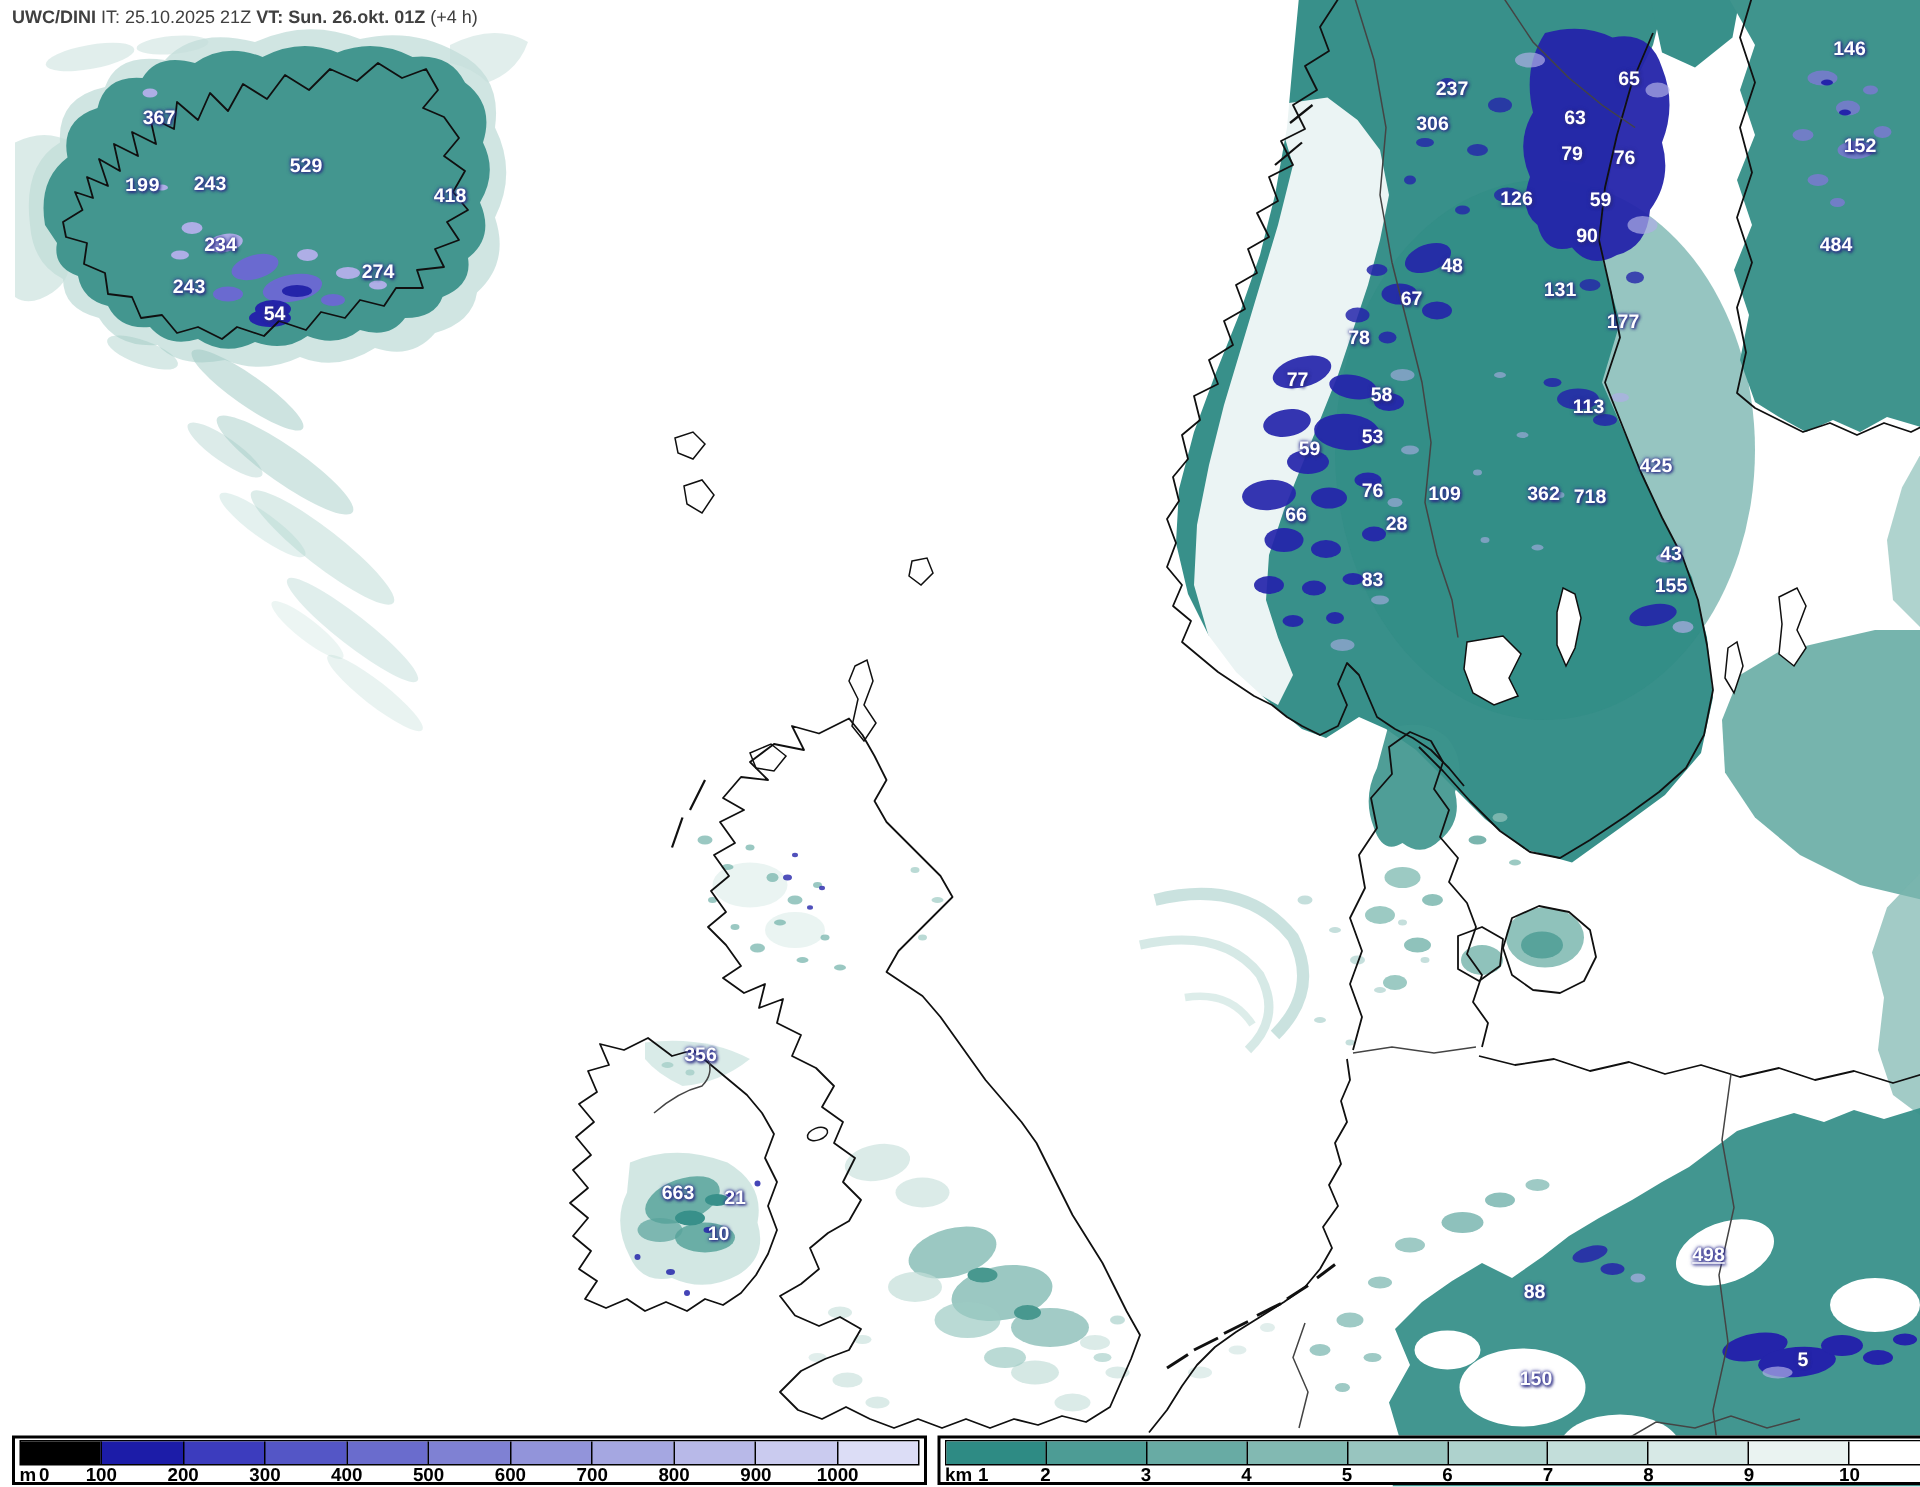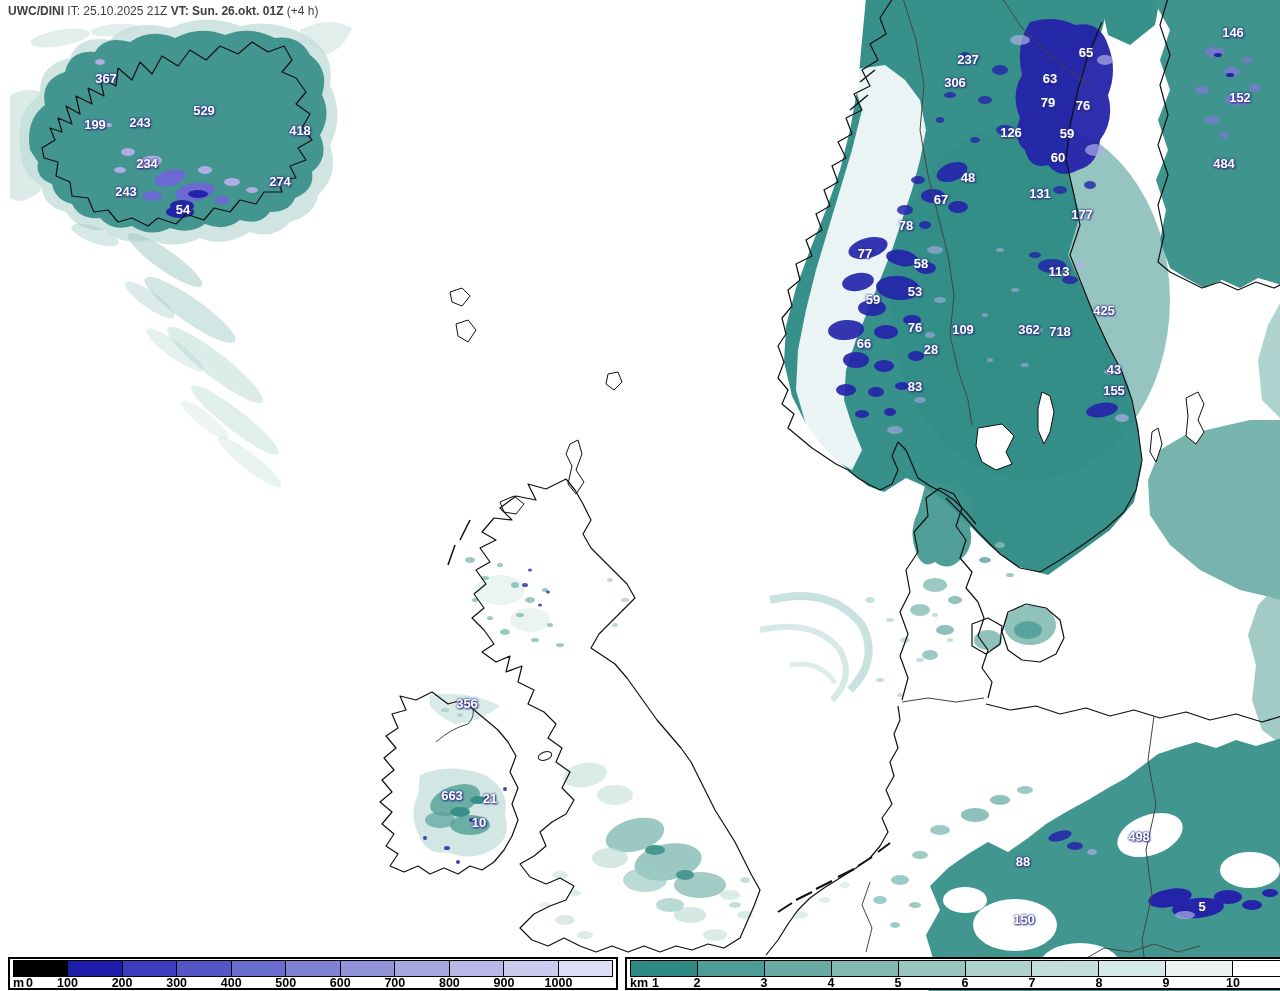--- a/index.html
+++ b/index.html
@@ -335,36 +335,36 @@
     <path d="M1060,988 L1080,962 L1104,948 L1130,952 L1154,944 L1178,952 L1200,946"></path>
     <path d="M866,952 L872,928 L862,905 L870,882"></path>
     <path d="M902,702 L928,698 L956,702 L984,698"></path>
     <path d="M436,742 Q452,728 468,724 Q476,716 472,706"></path>
   </g>
 </svg>
 
 <div id="map-labels">
     <span class="map-num" style="left: 106px; top: 78px;">367</span>
     <span class="map-num" style="left: 204px; top: 110px;">529</span>
-    <span class="map-num" style="left: 95px; top: 124px;">199</span>
+    <span class="map-num" style="left: 95px; top: 124px; font-family: Liberation Mono, monospace;">199</span>
     <span class="map-num" style="left: 140px; top: 122px;">243</span>
     <span class="map-num" style="left: 300px; top: 130px;">418</span>
     <span class="map-num" style="left: 147px; top: 163px;">234</span>
-    <span class="map-num" style="left: 252px; top: 181px; margin-left: 28px;">274</span>
+    <span class="map-num" style="left: 252px; top: 181px;">274</span>
     <span class="map-num" style="left: 126px; top: 191px;">243</span>
     <span class="map-num" style="left: 183px; top: 209px;">54</span>
     <span class="map-num" style="left: 968px; top: 59px;">237</span>
     <span class="map-num" style="left: 955px; top: 82px;">306</span>
     <span class="map-num" style="left: 1086px; top: 52px;">65</span>
     <span class="map-num" style="left: 1050px; top: 78px;">63</span>
     <span class="map-num" style="left: 1048px; top: 102px;">79</span>
     <span class="map-num" style="left: 1083px; top: 105px;">76</span>
     <span class="map-num" style="left: 963px; top: 132px; margin-left: 48px;">126</span>
     <span class="map-num" style="left: 1067px; top: 133px;">59</span>
-    <span class="map-num" style="left: 1058px; top: 157px;">60</span>
+    <span class="map-num" style="left: 1058px; top: 157px;">90</span>
     <span class="map-num" style="left: 968px; top: 177px;">48</span>
     <span class="map-num" style="left: 941px; top: 199px;">67</span>
     <span class="map-num" style="left: 1040px; top: 193px;">131</span>
     <span class="map-num" style="left: 1082px; top: 214px;">177</span>
     <span class="map-num" style="left: 906px; top: 225px;">78</span>
     <span class="map-num" style="left: 1233px; top: 32px;">146</span>
     <span class="map-num" style="left: 1240px; top: 97px;">152</span>
     <span class="map-num" style="left: 1224px; top: 163px;">484</span>
     <span class="map-num" style="left: 865px; top: 253px;">77</span>
     <span class="map-num" style="left: 921px; top: 263px;">58</span>
@@ -378,21 +378,21 @@
     <span class="map-num" style="left: 1060px; top: 331px;">718</span>
     <span class="map-num" style="left: 864px; top: 343px;">66</span>
     <span class="map-num" style="left: 931px; top: 349px;">28</span>
     <span class="map-num" style="left: 915px; top: 386px;">83</span>
     <span class="map-num" style="left: 1114px; top: 369px;">43</span>
     <span class="map-num" style="left: 1114px; top: 390px;">155</span>
     <span class="map-num" style="left: 467px; top: 703px;">356</span>
     <span class="map-num" style="left: 452px; top: 795px;">663</span>
     <span class="map-num" style="left: 490px; top: 798px;">21</span>
     <span class="map-num" style="left: 479px; top: 822px;">10</span>
-    <span class="map-num" style="left: 1139px; top: 836px;">498</span>
+    <span class="map-num" style="left: 1139px; top: 836px; text-decoration: underline;">498</span>
     <span class="map-num" style="left: 1023px; top: 861px;">88</span>
     <span class="map-num" style="left: 1024px; top: 919px;">150</span>
     <span class="map-num" style="left: 1202px; top: 906px;">5</span>
   </div>
 
 <div class="legend" id="legend-m">
   <div class="strip">
       <div class="seg" style="background: rgb(0, 0, 0);"></div>
       <div class="seg" style="background: rgb(28, 28, 168);"></div>
       <div class="seg" style="background: rgb(60, 60, 190);"></div>

